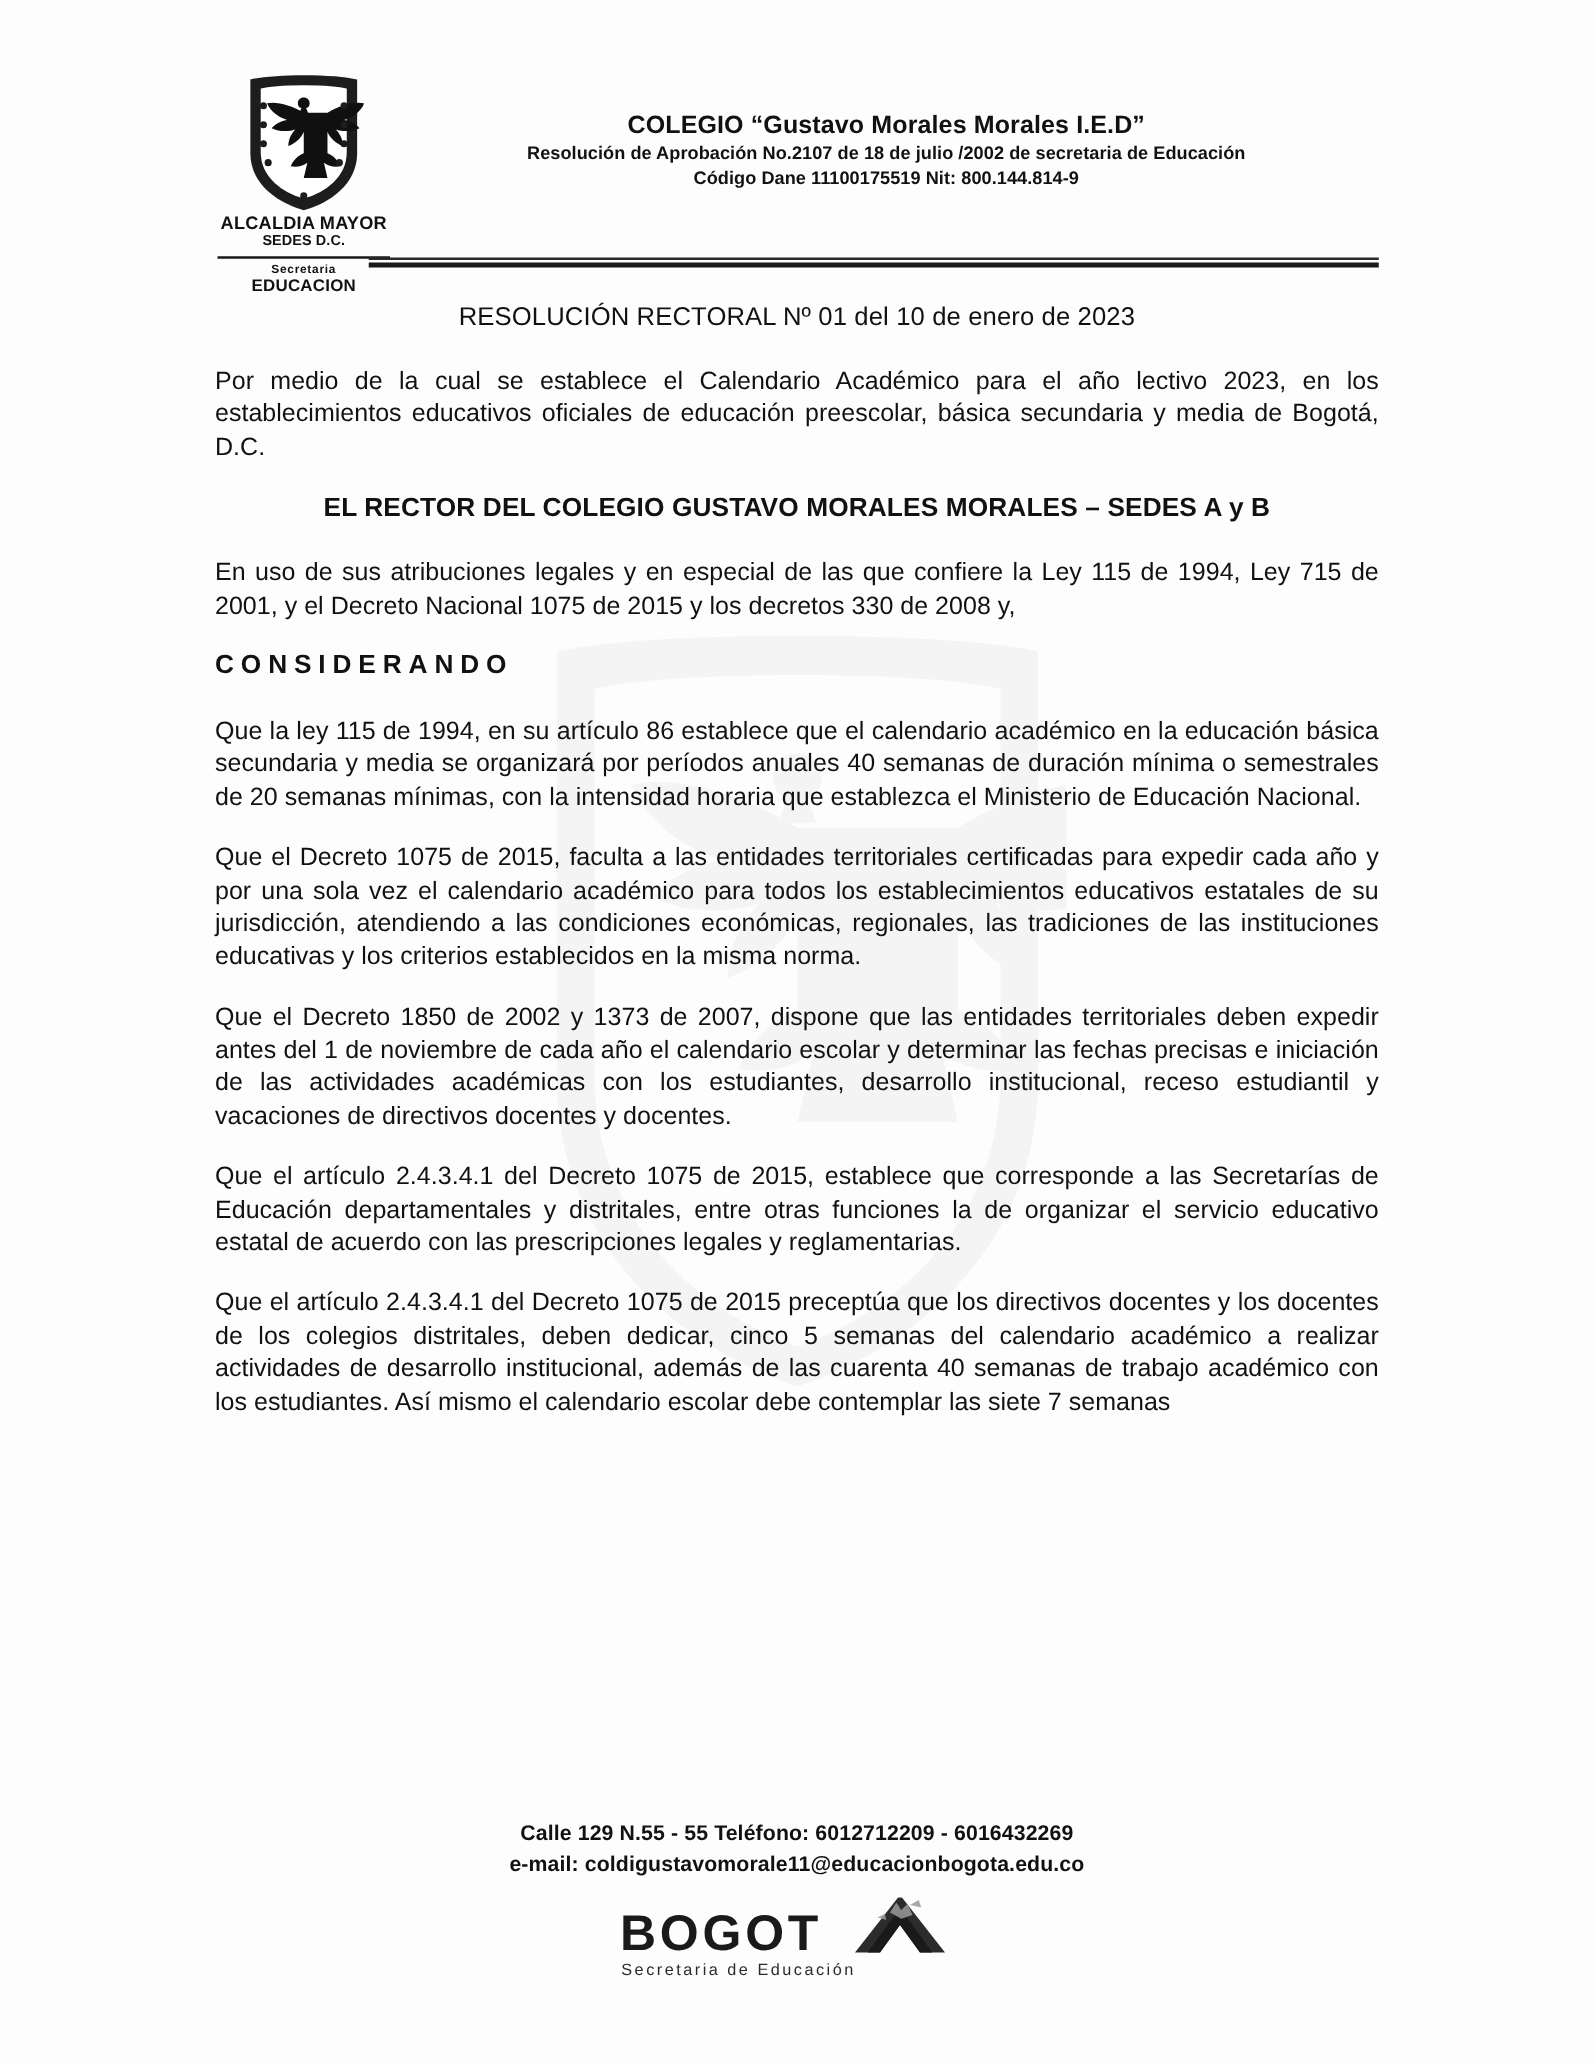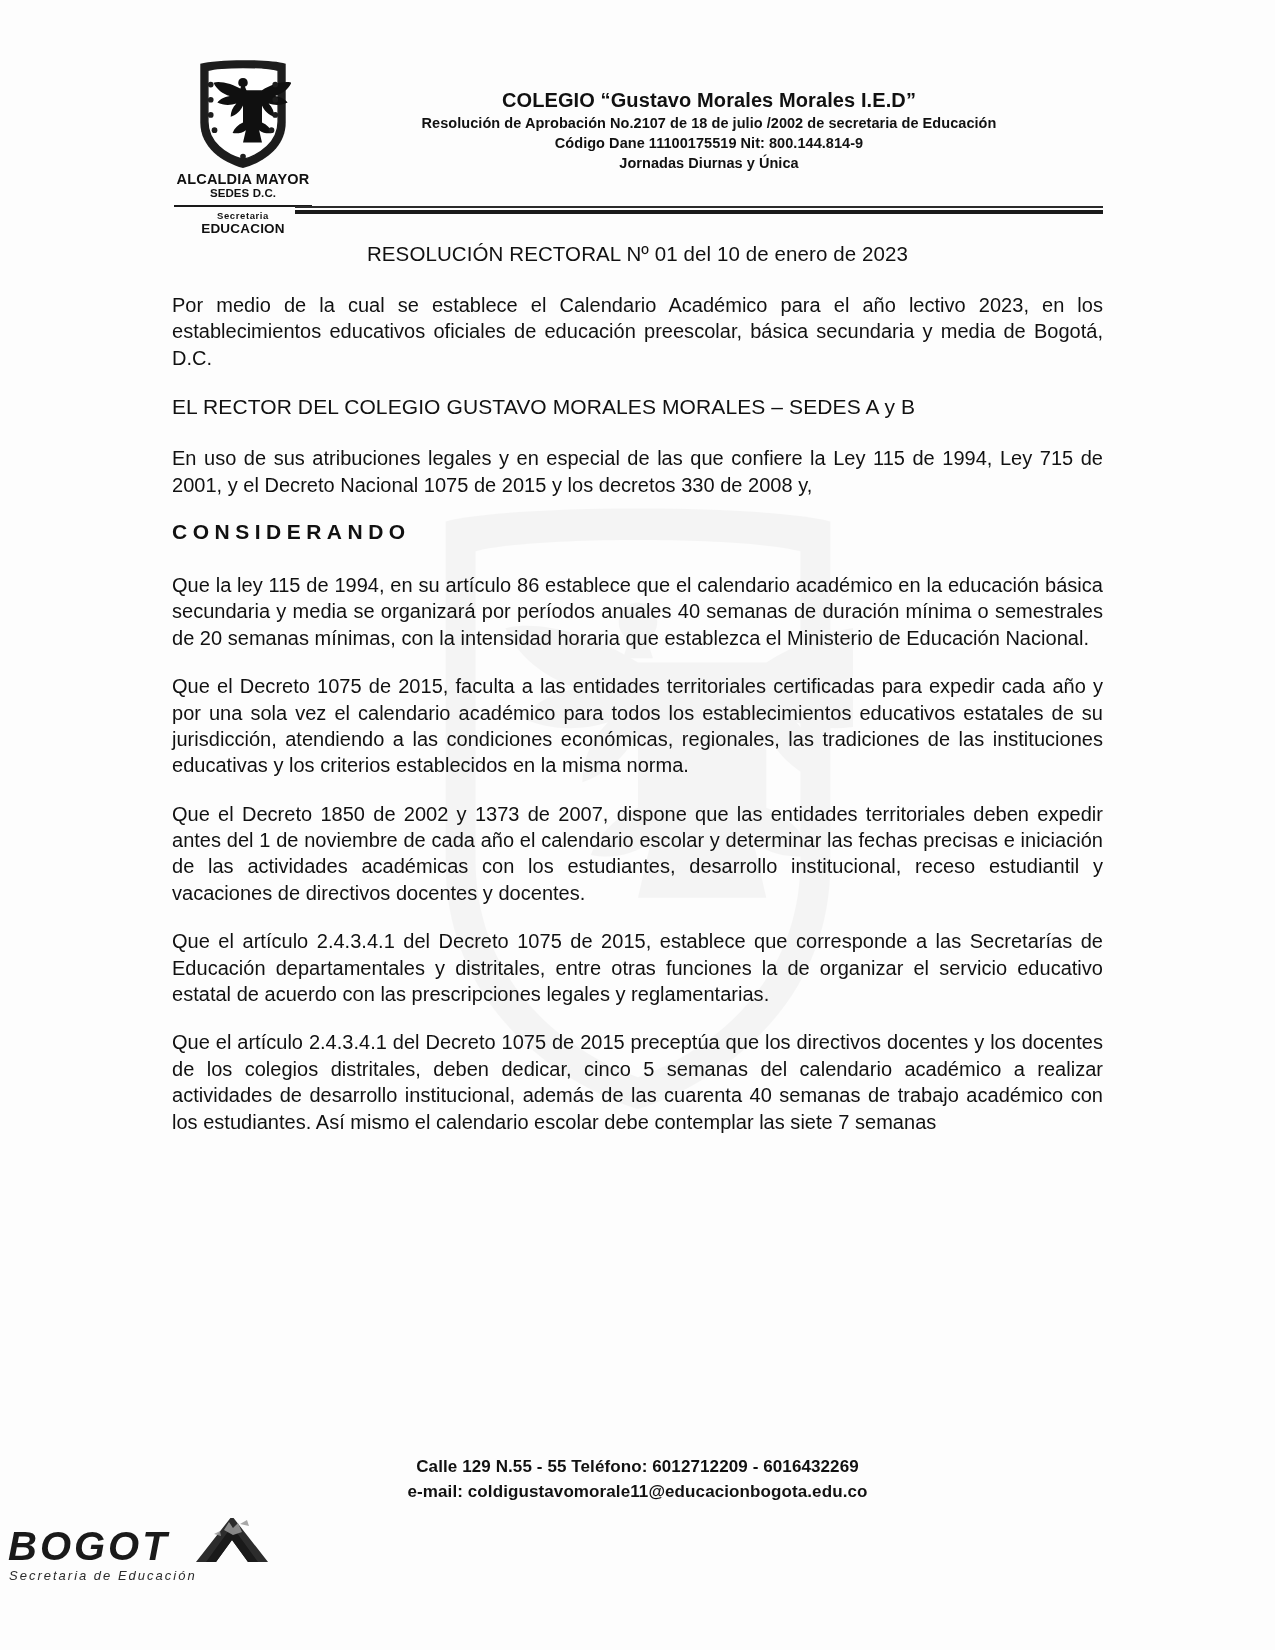--- a/index.html
+++ b/index.html
@@ -132,22 +132,23 @@
   }
   p.para {
     margin: 0 0 22px 0;
     font-size: 20px;
     line-height: 1.32;
     text-align: justify;
     text-justify: inter-word;
     letter-spacing: 0.02px;
   }
   .rector-title {
+    text-align: center;
     font-size: 21px;
-    font-weight: 400;
+    font-weight: 700;
     margin: 24px 0 26px 0;
     letter-spacing: 0.1px;
   }
   .considerando {
     text-align: left;
     font-size: 21px;
     font-weight: 700;
     letter-spacing: 5.5px;
     margin: 20px 0 28px 0;
   }
@@ -163,23 +164,22 @@
   .footer-line {
     font-size: 17px;
     font-weight: 700;
     line-height: 1.45;
     letter-spacing: 0.1px;
   }
   .footer-logo {
     position: absolute;
     left: 0; right: 0;
     top: 1518px;
-    text-align: left;
-    z-index: 2;
-    font-style: italic;
+    text-align: center;
+    z-index: 2;
   }
   .logo-wrap {
     display: inline-block;
     position: relative;
     width: 300px;
     height: 82px;
   }
   .logo-wrap svg { width: 300px; height: 82px; }
 </style>
 </head>
@@ -227,21 +227,20 @@
       <div class="crest-sub">SEDES D.C.</div>
       <div class="crest-rule"></div>
       <div class="crest-secretaria">Secretaria</div>
       <div class="crest-educacion">EDUCACION</div>
     </div>
 
     <div class="school-block">
       <div class="school-name">COLEGIO “Gustavo Morales Morales I.E.D”</div>
       <div class="school-line">Resolución de Aprobación No.2107 de 18 de julio /2002 de secretaria de Educación</div>
       <div class="school-line">Código Dane 11100175519   Nit: 800.144.814-9</div>
-      <div class="school-line">Jornadas Diurnas y Única</div>
     </div>
   </div>
 
   <div class="header-rules">
     <div class="rule-thin"></div>
     <div class="rule-gap"></div>
     <div class="rule-thick"></div>
   </div>
 
   <div class="body">

